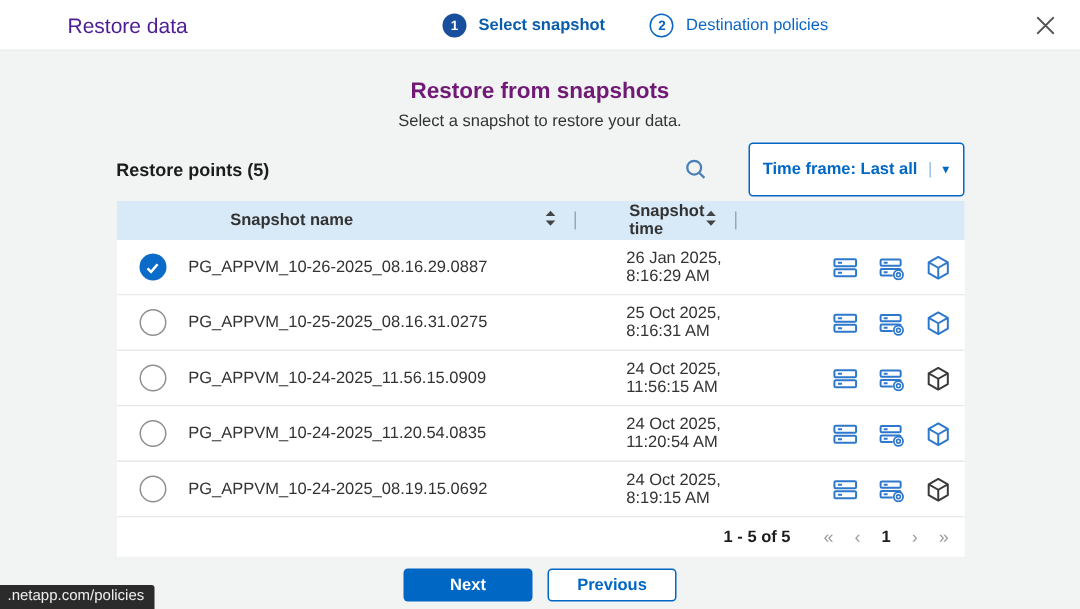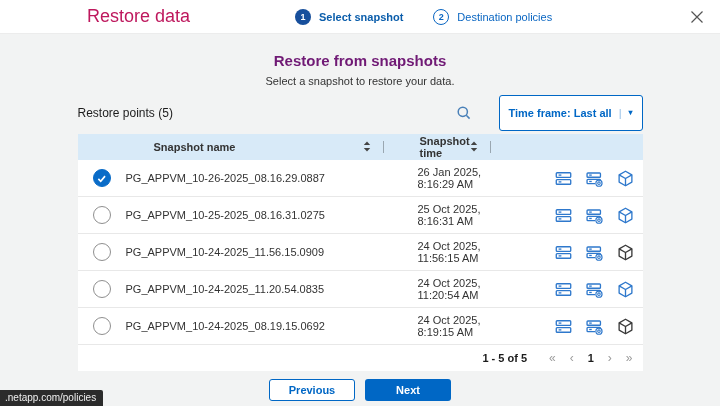--- a/index.html
+++ b/index.html
@@ -11,21 +11,21 @@
     position:relative;
   }
 
   
   .topbar {
     height:34px; background:#ffffff;
     display:flex; align-items:center;
     position:relative;
     border-bottom:1px solid #ececec;
   }
-  .topbar-title { font-size:18px; color:#be185d; margin-left:87px; }
+  .topbar-title { font-size:14px; color:#4c1d95; margin-left:45px; }
   .stepper { position:absolute; left:295px; top:0; height:34px; display:flex; align-items:center; gap:30px; }
   .step { display:flex; align-items:center; gap:8px; cursor:pointer; }
   .step-circle {
     width:16px; height:16px; border-radius:50%;
     display:flex; align-items:center; justify-content:center;
     font-size:9px; font-weight:bold;
   }
   .step.active .step-circle { background:#174f9c; color:#ffffff; }
   .step.active .step-label { color:#0a5dab; font-weight:bold; font-size:11px; }
   .step.upcoming .step-circle { background:#fff; color:#0a66c2; border:1.4px solid #0a66c2; }
@@ -37,21 +37,21 @@
 
   
   .page-title { text-align:center; font-size:15px; font-weight:bold; margin-top:18px; color:#701a75; }
   .page-sub { text-align:center; font-size:11px; color:#333; margin-top:6px; }
 
   
   .controls {
     width:565px; margin:14px auto 9px auto;
     display:flex; align-items:center; justify-content:space-between; height:24px;
   }
-  .restore-points { font-size:12px; font-weight:normal; color:#1c1c1c; }
+  .restore-points { font-size:12px; font-weight:bold; color:#1c1c1c; }
   .controls-right { display:flex; align-items:center; gap:26px; }
   .search-btn { width:18px; height:18px; cursor:pointer; display:flex; align-items:center; justify-content:center; }
   .timeframe-btn {
     display:flex; align-items:center; gap:7px;
     border:1.5px solid #0067c5; border-radius:3px; background:#fff;
     color:#0067c5; font-size:11px; font-weight:bold;
     padding:4px 9px; height:36px; cursor:pointer;
   }
   .timeframe-divider { color:#0067c5; opacity:.45; font-weight:normal; }
   .timeframe-caret { font-size:8px; line-height:1; }
@@ -380,17 +380,17 @@
       <span class="pg-btn">«</span>
       <span class="pg-btn">‹</span>
       <span class="pg-current">1</span>
       <span class="pg-btn">›</span>
       <span class="pg-btn">»</span>
     </span>
   </div>
 </div>
 
 <div class="footer">
+  <button class="btn btn-primary">Next</button>
   <button class="btn btn-outline">Previous</button>
-  <button class="btn btn-primary">Next</button>
 </div>
 
 <div class="status-bar">.netapp.com/policies</div>
 
 </body></html>

